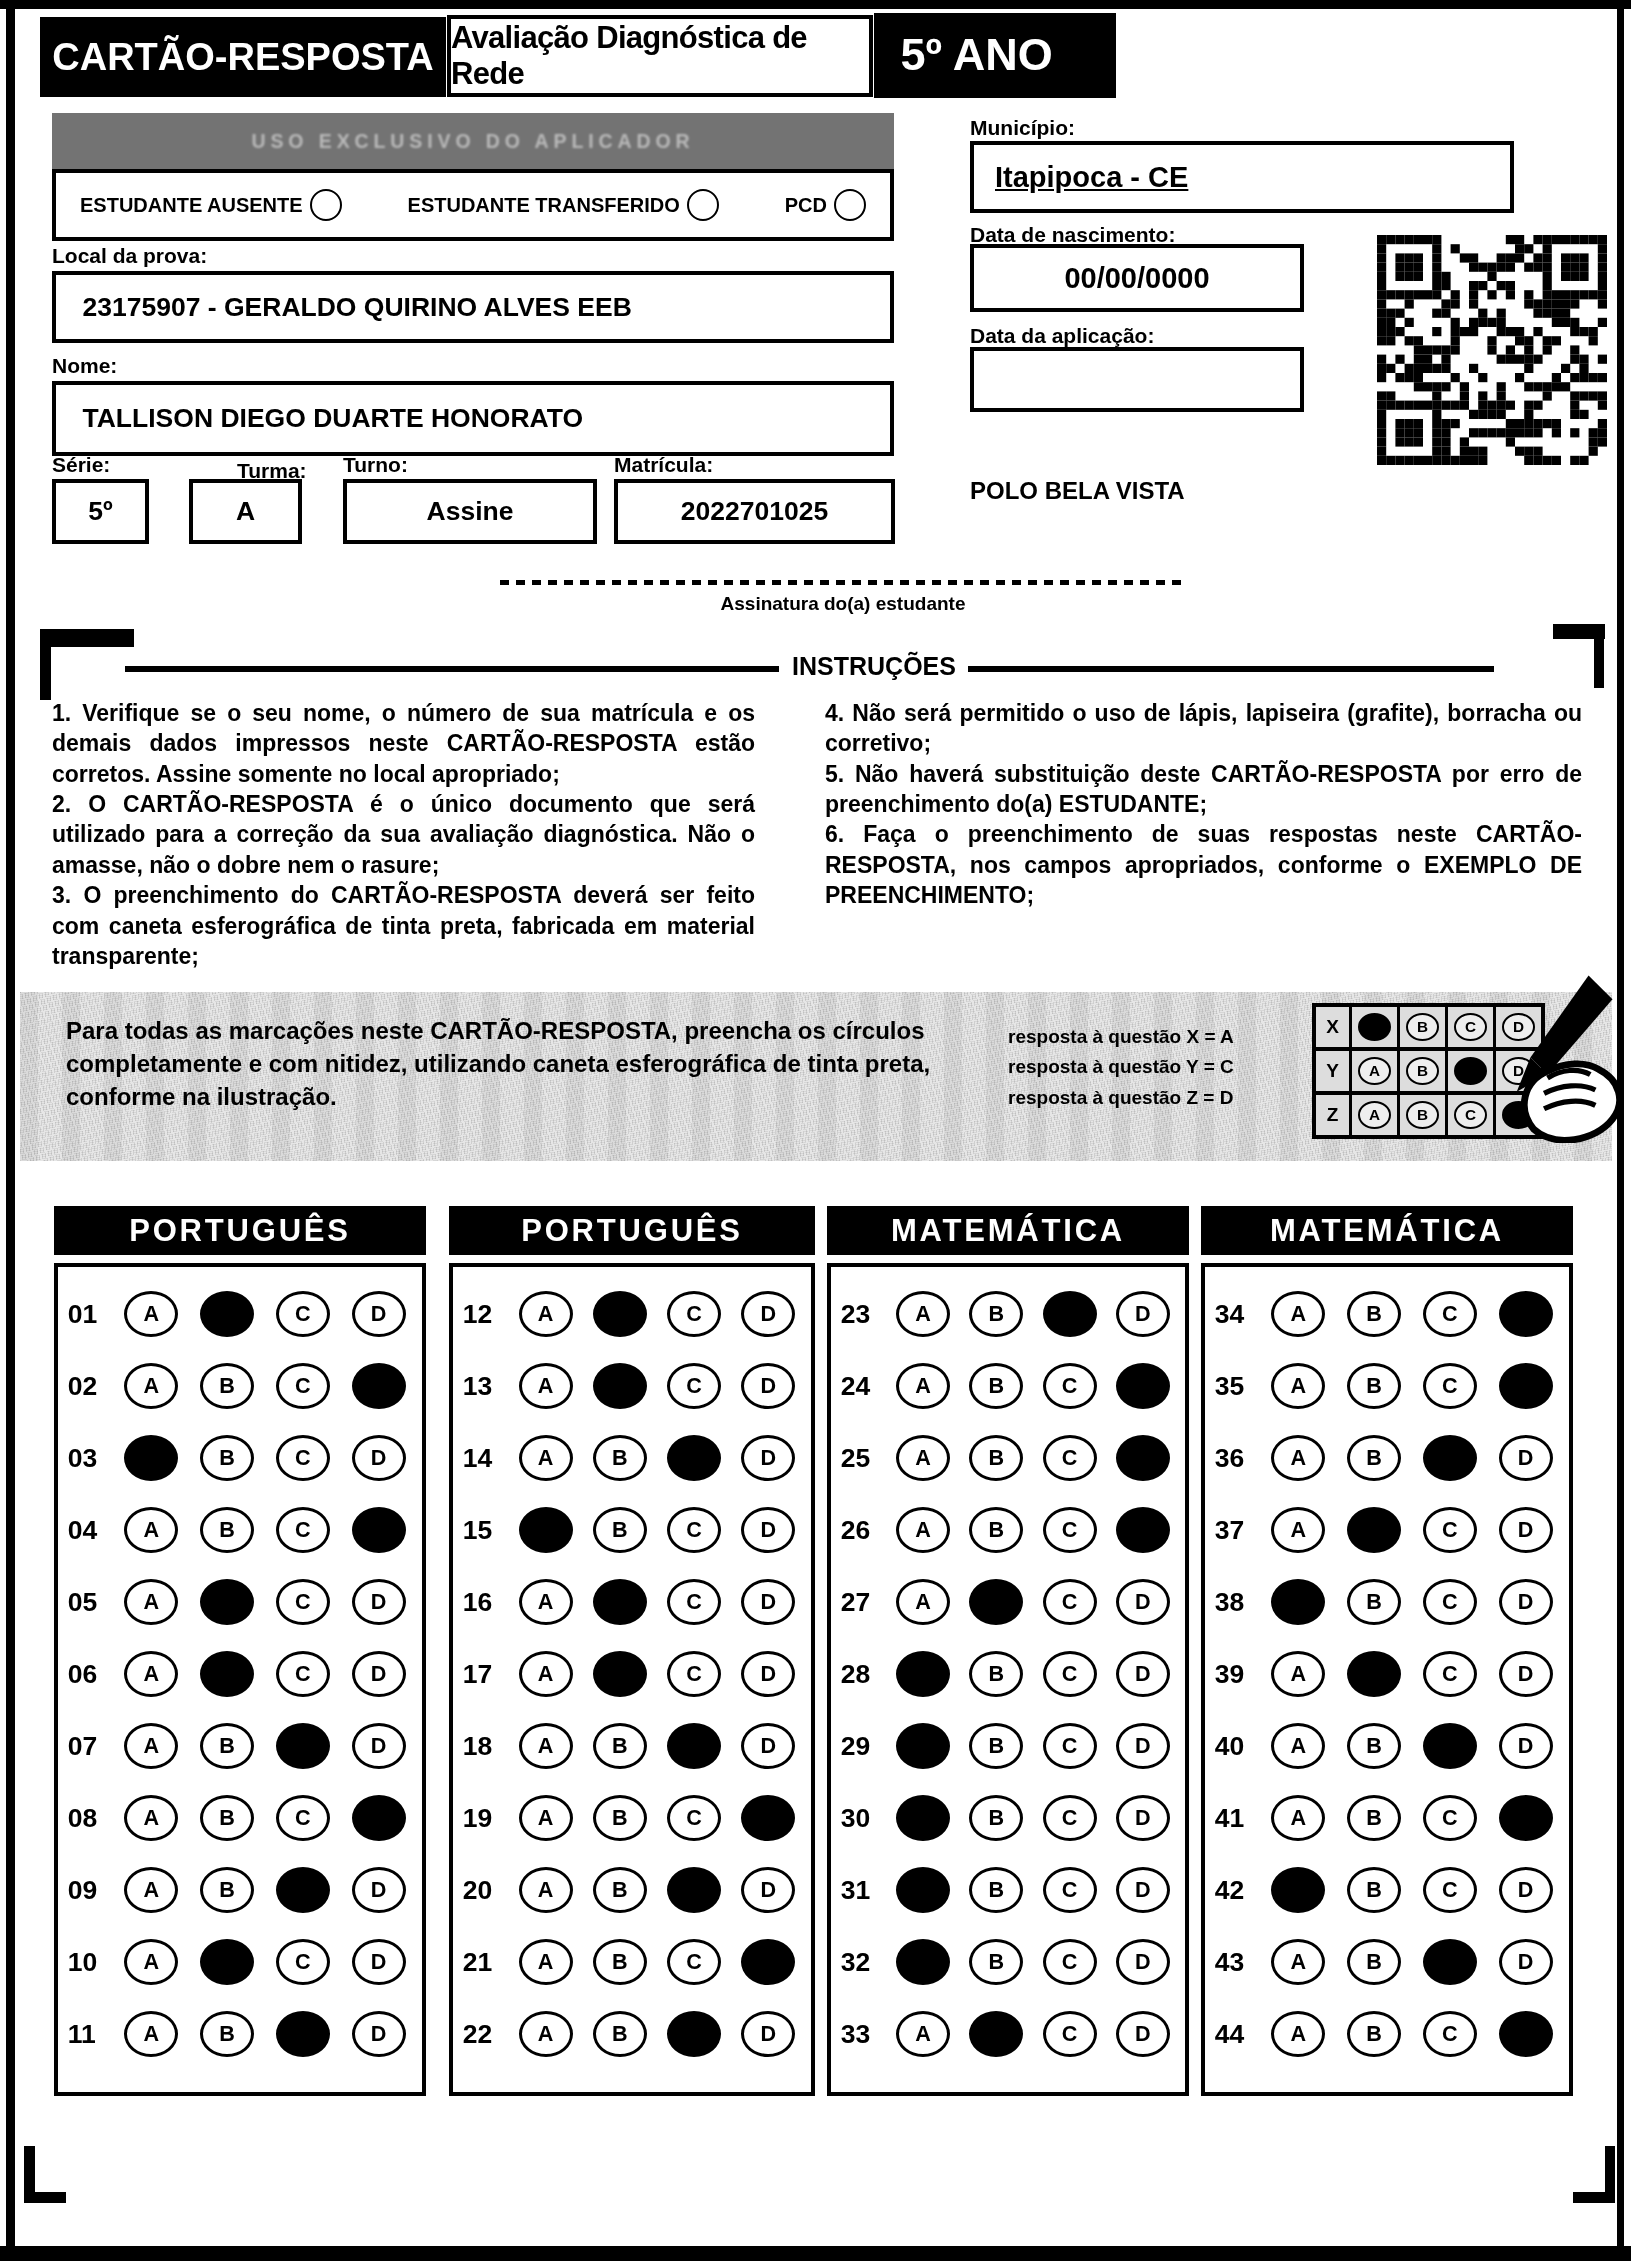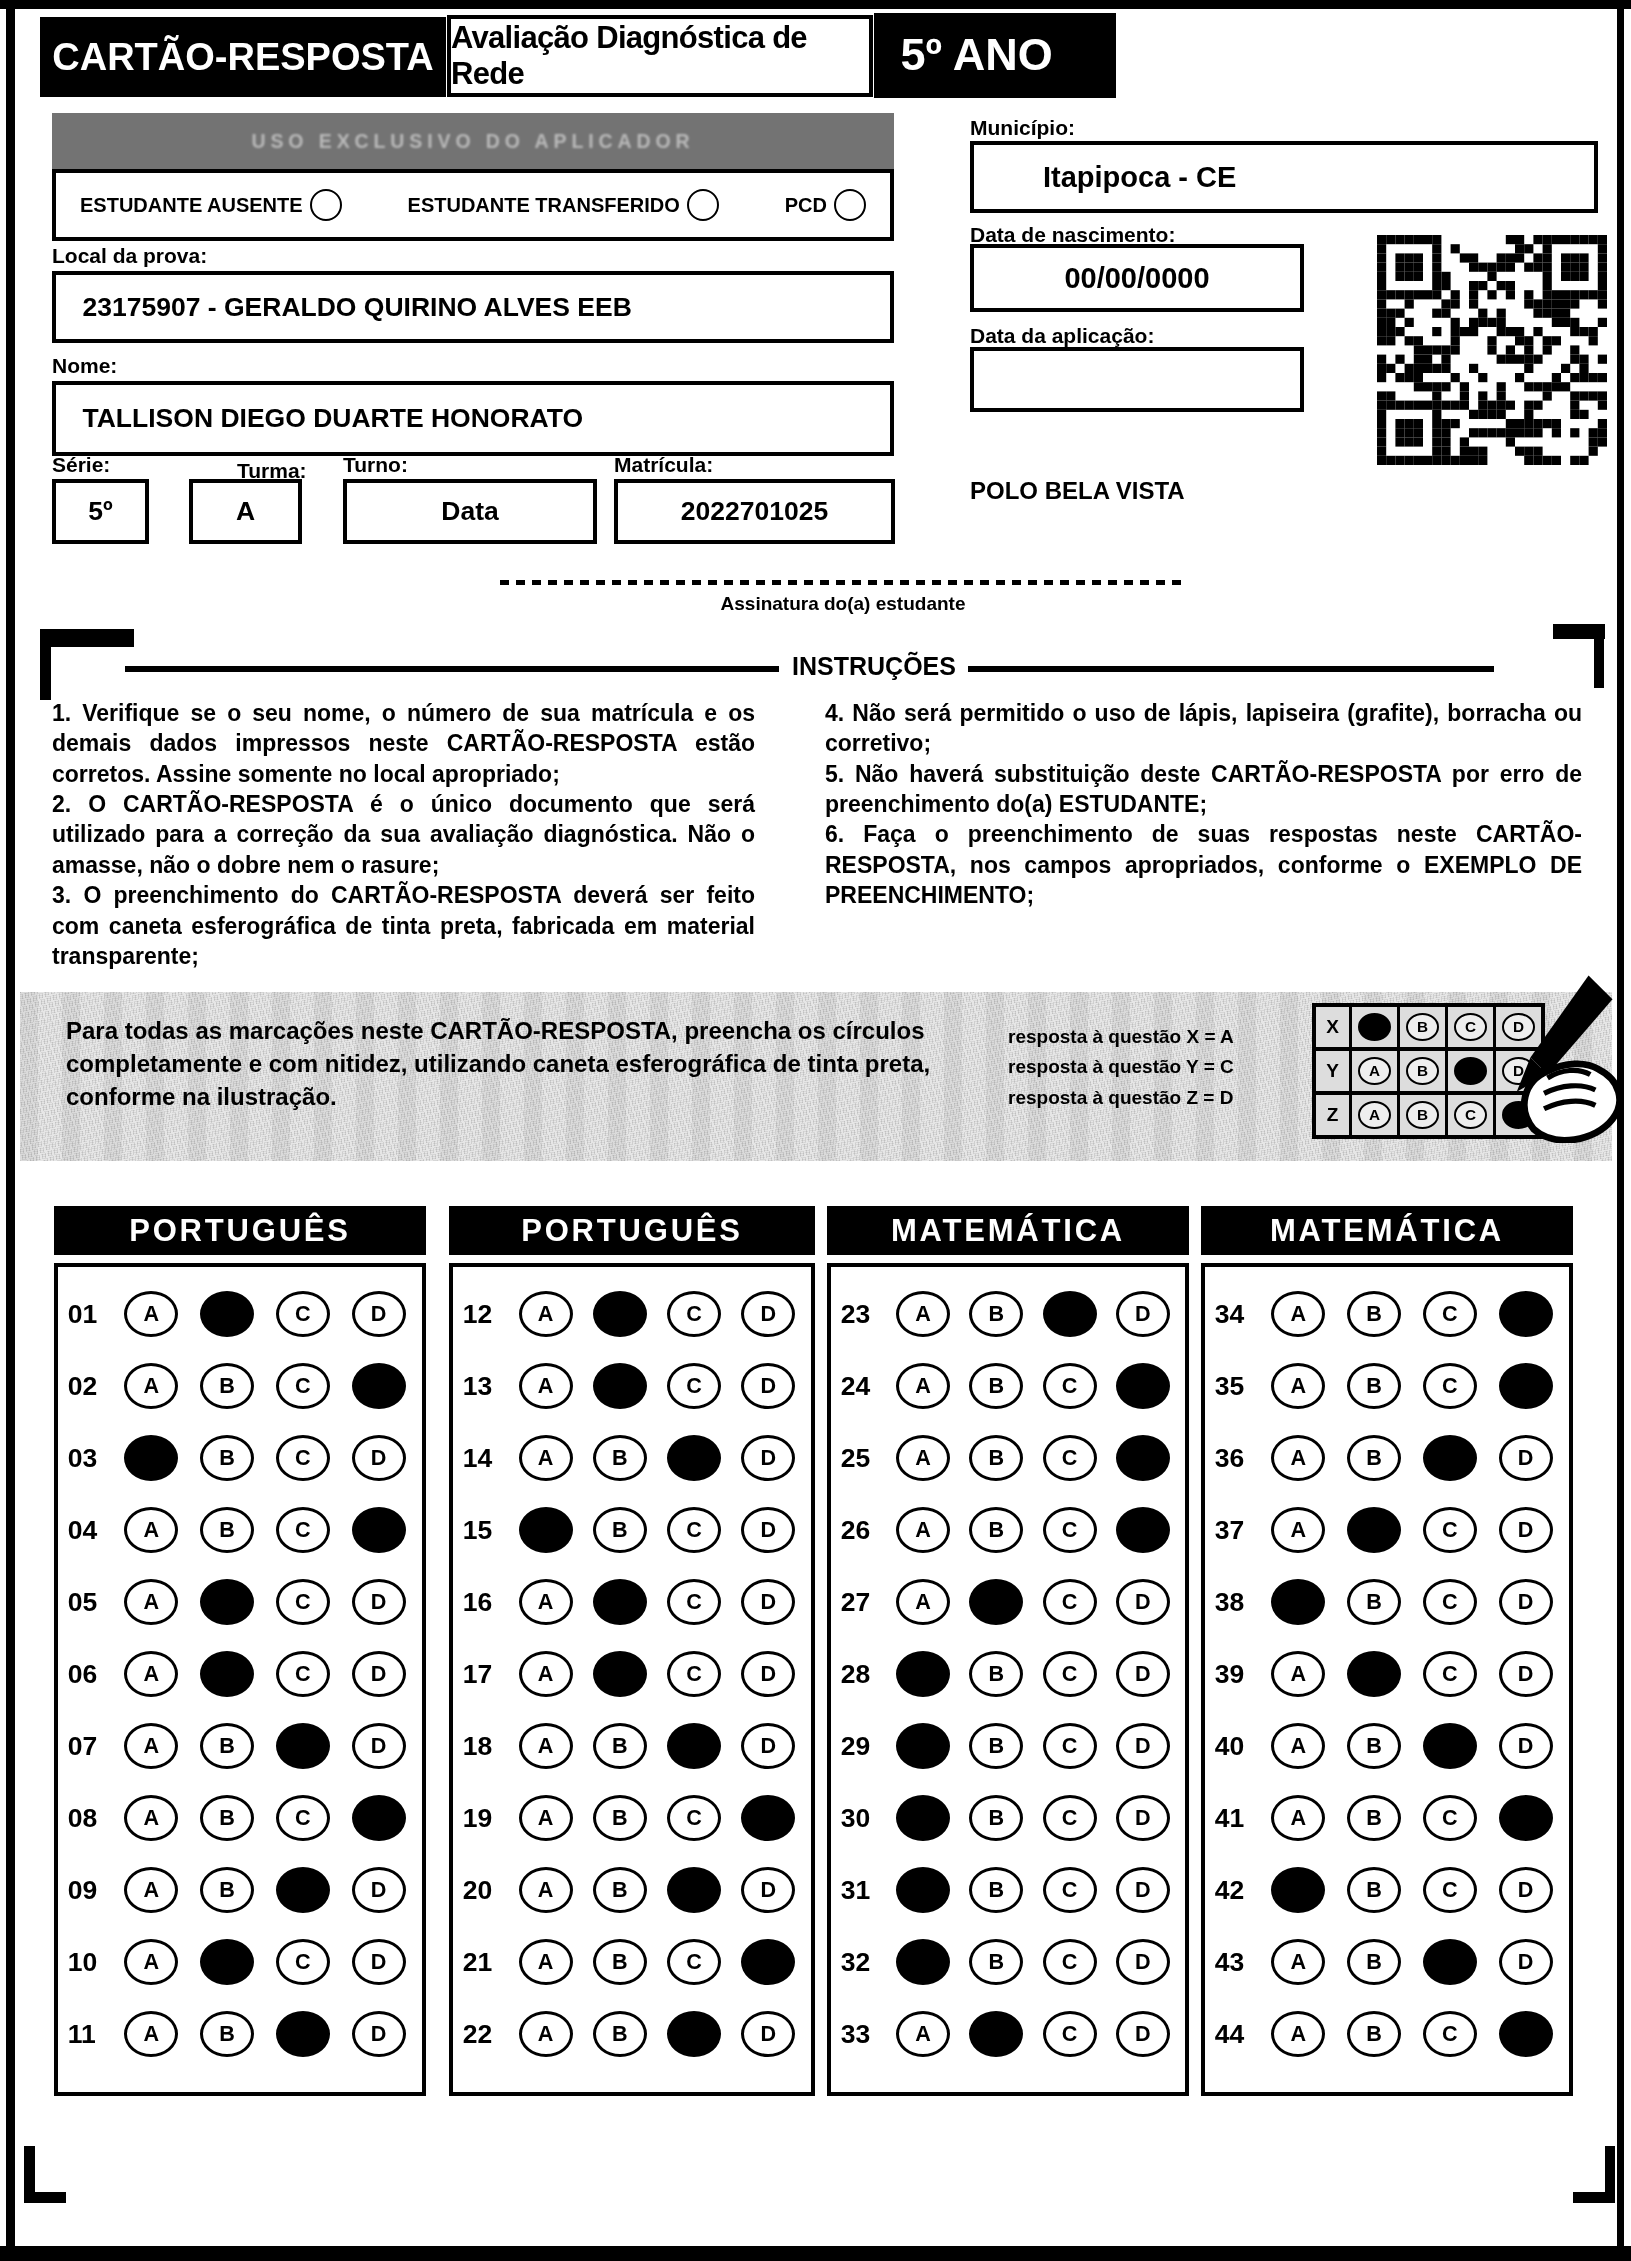--- a/index.html
+++ b/index.html
@@ -137,29 +137,29 @@
   <div class="abs field-label" style="left:52px;top:453px;">Série:</div>
   <div class="abs field-box center" style="left:52px;top:479px;width:97px;height:65px;">
     <span>5º</span>
   </div>
   <div class="abs field-label" style="left:189px;top:459px;margin-left:48px;">Turma:</div>
   <div class="abs field-box center" style="left:189px;top:479px;width:113px;height:65px;">
     <span>A</span>
   </div>
   <div class="abs field-label" style="left:343px;top:453px;">Turno:</div>
   <div class="abs field-box center" style="left:343px;top:479px;width:254px;height:65px;">
-    <span>Data</span>
+    <span>Assine</span>
   </div>
   <div class="abs field-label" style="left:614px;top:453px;">Matrícula:</div>
   <div class="abs field-box center" style="left:614px;top:479px;width:281px;height:65px;">
     <span>2022701025</span>
   </div>
 
   <div class="abs field-label" style="left:970px;top:116px;">Município:</div>
-  <div class="abs field-box" style="left:970px;top:141px;width:628px;height:72px;padding-left:69px;font-size:29px;">
+  <div class="abs field-box" style="left:970px;top:141px;width:544px;height:72px;padding-left:21px;font-size:29px;text-decoration:underline;">
     <span>Itapipoca - CE</span>
   </div>
 
   <div class="abs field-label" style="left:970px;top:223px;">Data de nascimento:</div>
   <div class="abs field-box center" style="left:970px;top:244px;width:334px;height:68px;font-size:29px;">
     <span>00/00/0000</span>
   </div>
 
   <div class="abs field-label" style="left:970px;top:324px;">Data da aplicação:</div>
   <div class="abs field-box center" style="left:970px;top:347px;width:334px;height:65px;">

